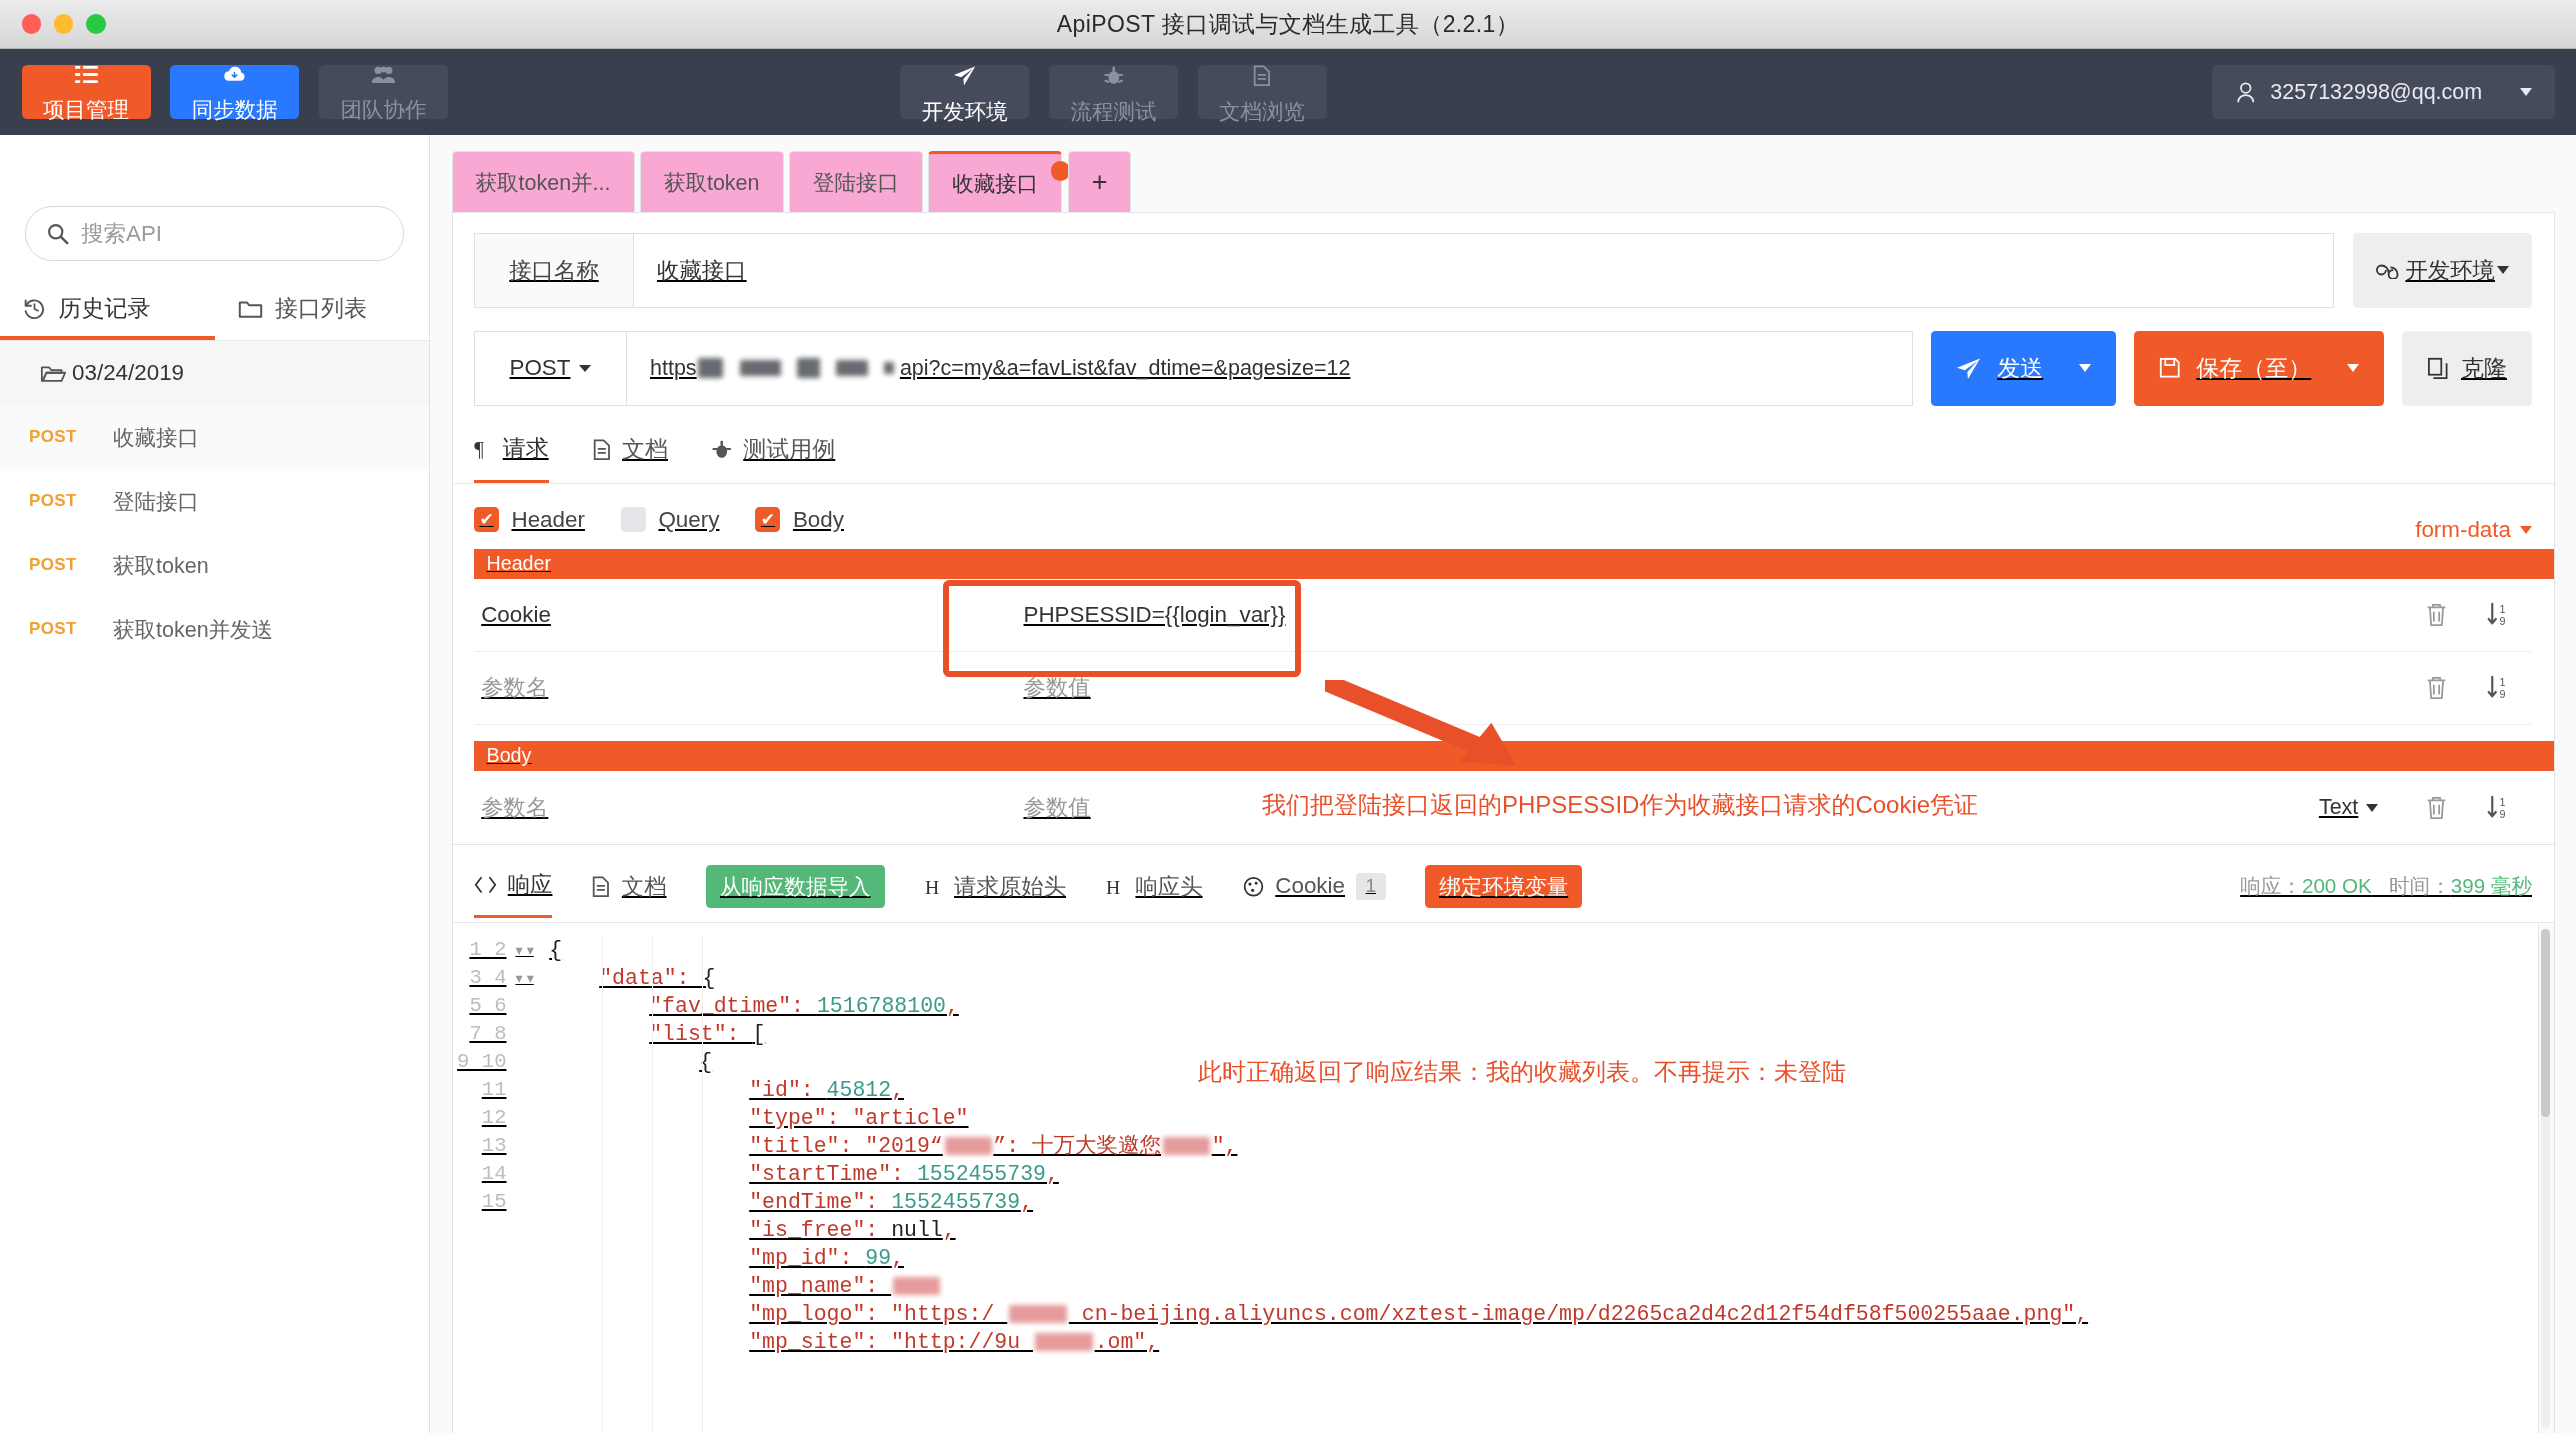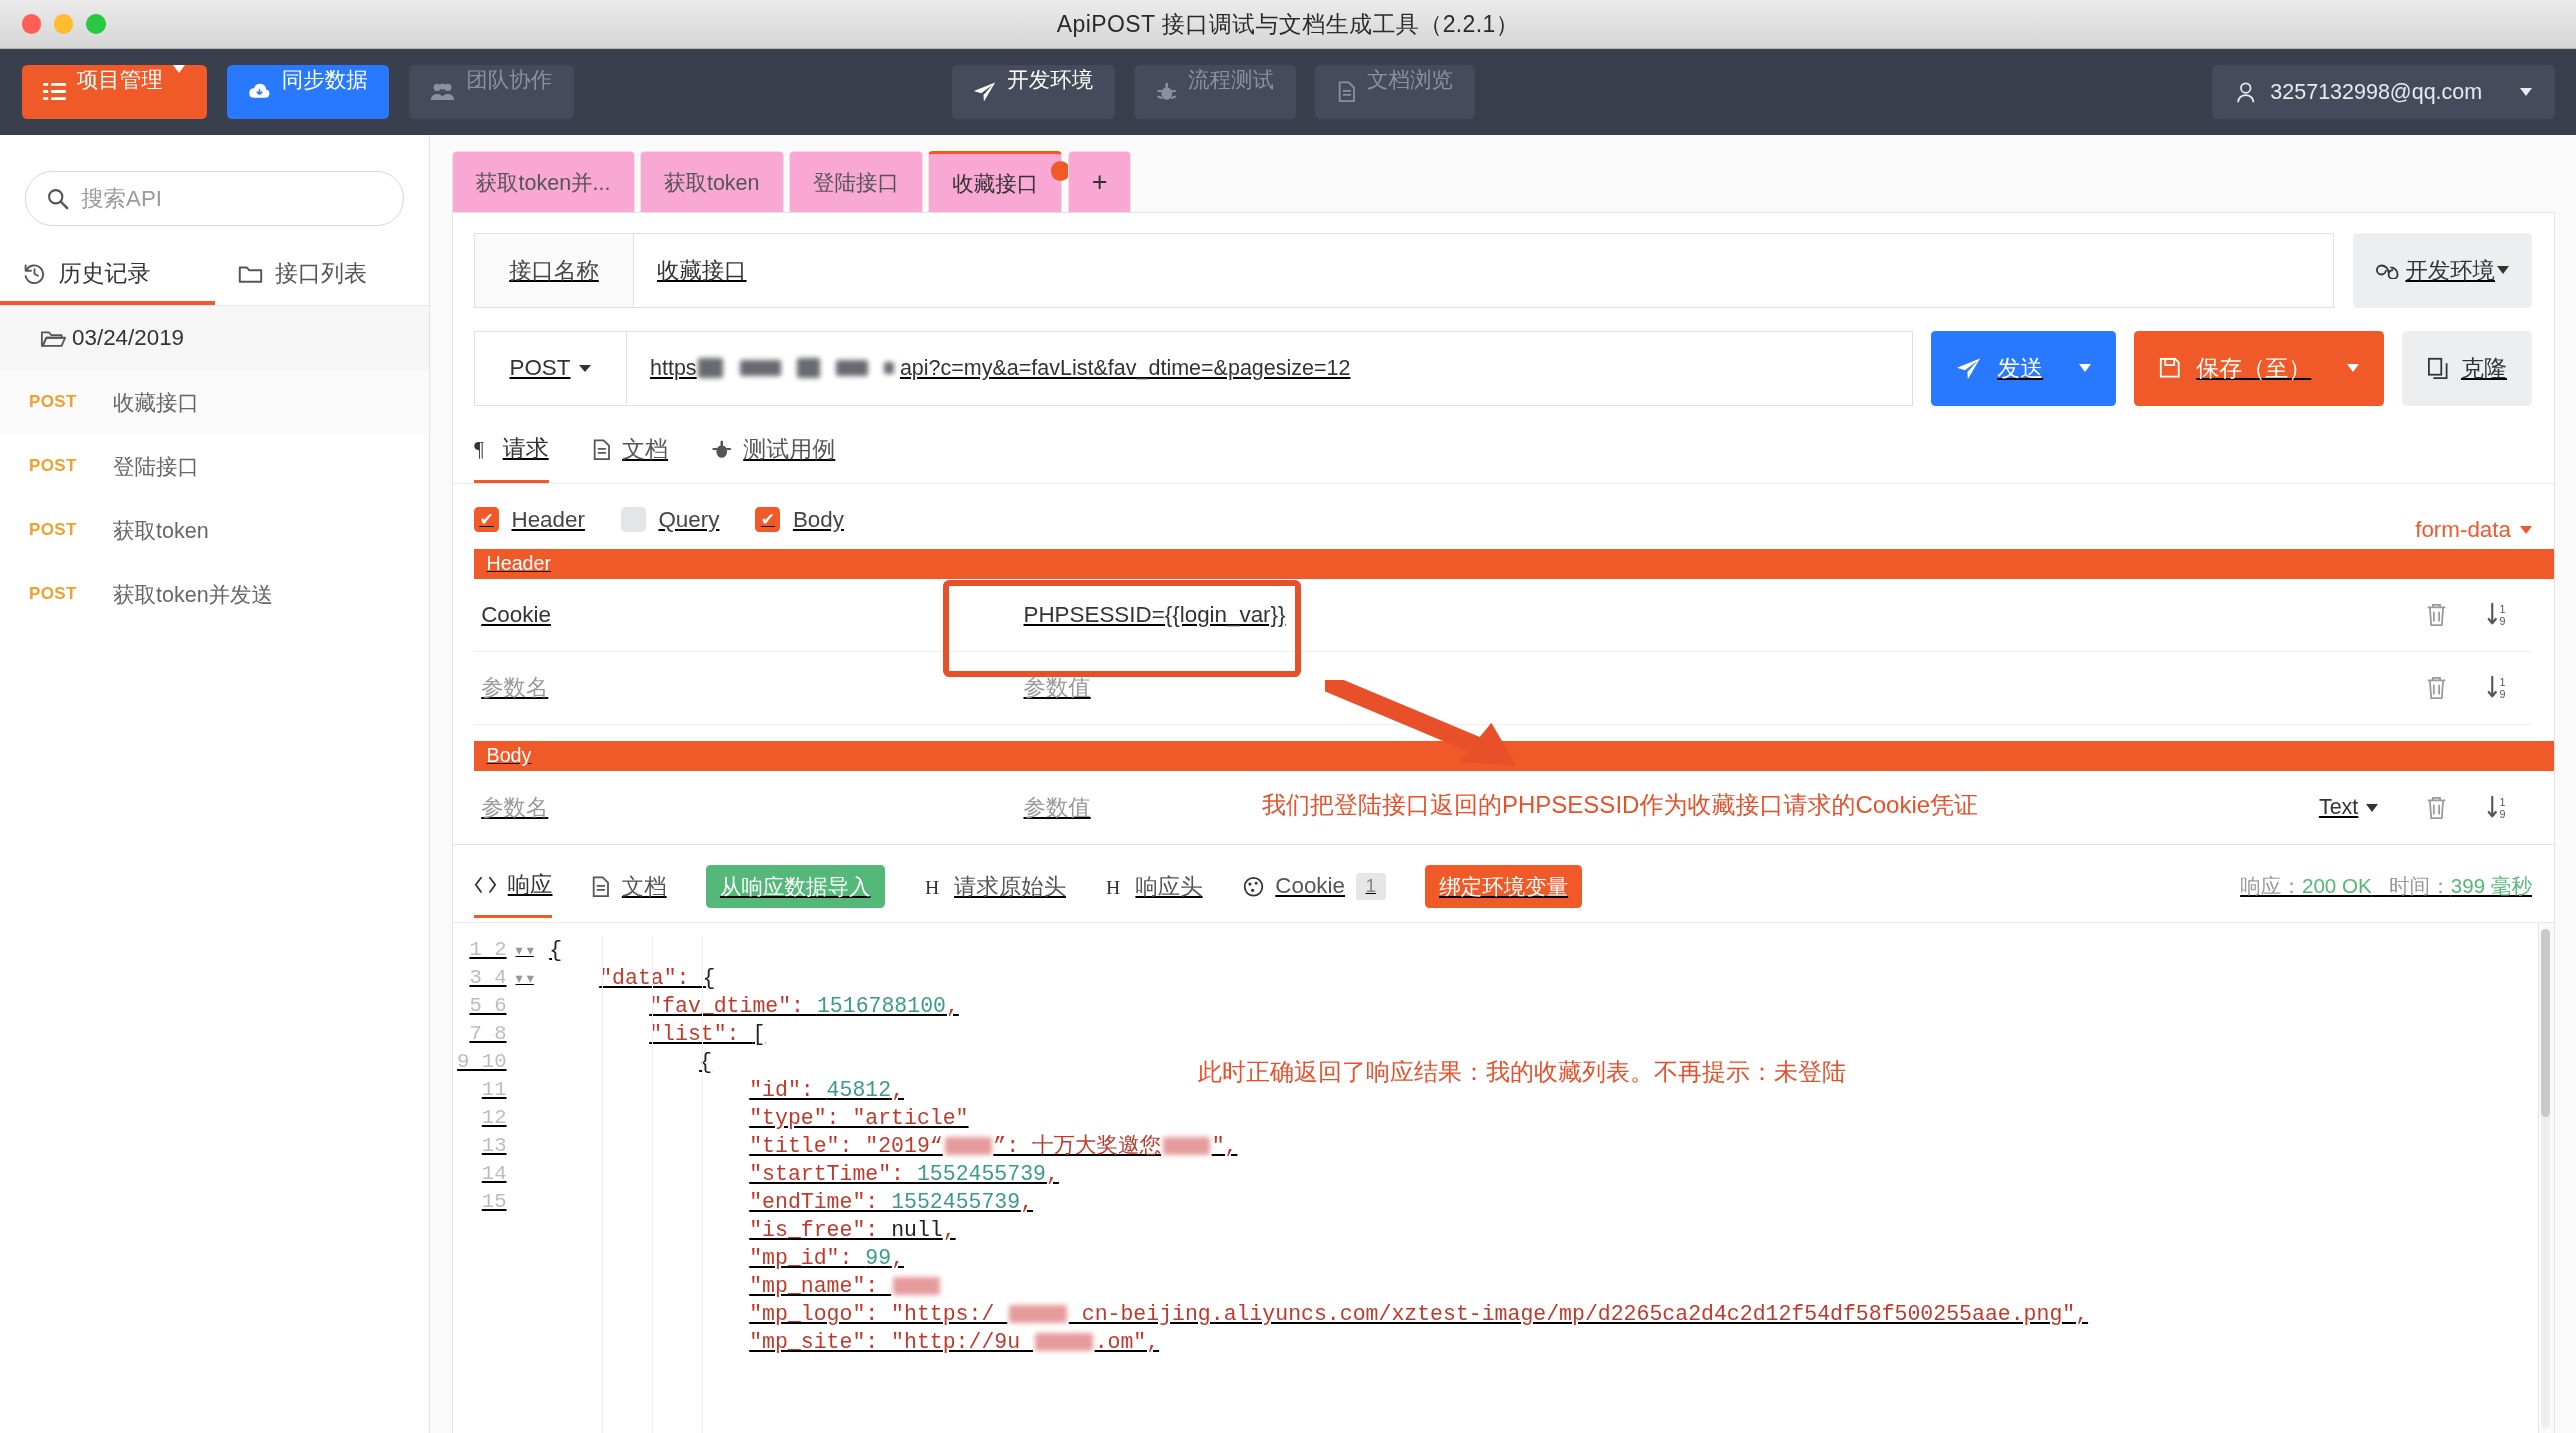--- a/index.html
+++ b/index.html
@@ -27,44 +27,44 @@
     font-size: 23px; color: #2a2a2a; letter-spacing: 0.4px;
   }
 
   
   .toolbar {
     height: 86px; background: #3a3f4d;
     display: flex; align-items: center; padding: 0 21.5px; gap: 19.7px;
     position: relative;
   }
   .btn {
-    display: flex; gap: 10.7px;
+    display: flex; align-items: center; gap: 10.7px;
     height: 54px; padding: 0 21.5px; border-radius: 5.4px;
-    font-size: 21.5px; color: #fff; cursor: pointer; white-space: nowrap;
+    font-size: 21.5px; color: #fff; cursor: pointer; white-space: nowrap; flex-direction: column;
   }
   .btn.orange { background: #f05a28; }
   .btn.blue { background: #2979ff; }
   .btn.ghost { background: #454b5a; color: #8b90a0; }
   .btn.ghost-on { background: #454b5a; color: #ffffff; }
   .caret { width: 0; height: 0; border-left: 6.3px solid transparent;
            border-right: 6.3px solid transparent; border-top: 8px solid currentColor; }
   .center-group { display: flex; gap: 19.7px; margin-left: auto; margin-right: auto; }
   .account {
     margin-left: auto; display: flex; align-items: center; gap: 14.3px;
     height: 54px; padding: 0 23px; border-radius: 5.4px;
     background: #454b5a; color: #e8eaf0; font-size: 21.5px; cursor: pointer;
   }
   .icn { display: inline-flex; align-items: center; justify-content: center; }
 
   
   .stage { display: flex; height: calc(1434px - 49px - 86px); }
 
   
   .sidebar { width: 430px; border-right: 0.9px solid #e2e2e2; background: #fff; flex: 0 0 430px; }
-  .searchwrap { padding: 36px 25px 16px; }
+  .searchwrap { padding: 23px 25px 16px; margin-top: 48px; }
   .searchbox {
     display: flex; align-items: center; gap: 12.5px;
     border: 0.9px solid #d8d8d8; border-radius: 27px;
     height: 55px; padding: 0 19.7px;
   }
   .searchbox input {
     border: 0; outline: 0; font-size: 22.4px; color: #555; width: 100%;
     font-family: inherit; background: transparent;
   }
   .searchbox input::placeholder { color: #9a9a9a; }

